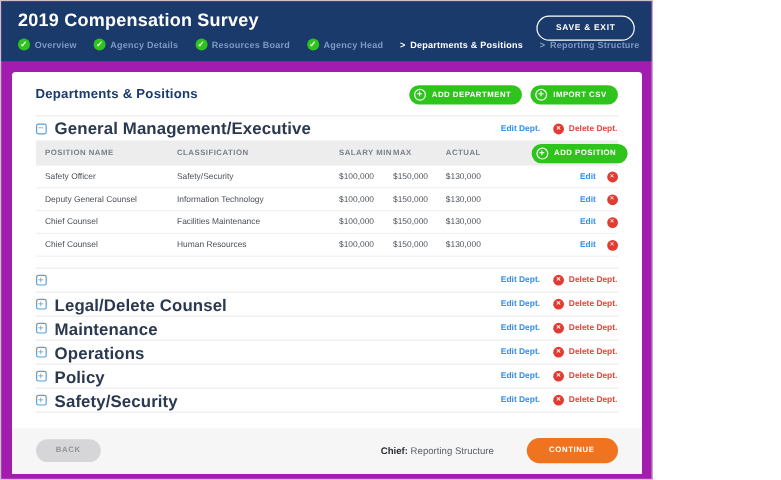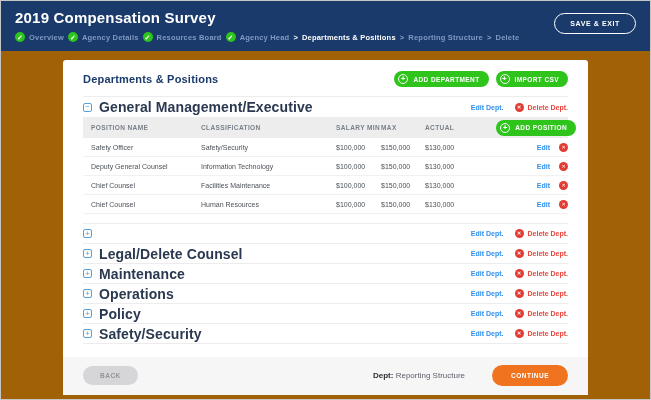--- a/index.html
+++ b/index.html
@@ -1,24 +1,24 @@
 <!DOCTYPE html>
 <html><head>
 <meta charset="utf-8">
 <style>
   * { box-sizing: border-box; margin: 0; padding: 0; }
   html,body { background:#ffffff; }
   body { font-family: "Liberation Sans", sans-serif; -webkit-font-smoothing: antialiased; }
 
-  .screen { width:651px; height:400px; border:1px solid #c6c6c6; background:#a16207; overflow:hidden; }
+  .screen { width:544px; height:400px; border:1px solid #c6c6c6; background:#a21caf; overflow:hidden; }
 
   
   .topbar { background:#1A3A6B; padding:8px 14px 9px; position:relative; }
   .app-title { color:#fff; font-size:15px; font-weight:bold; letter-spacing:.2px; }
-  .nav { display:flex; align-items:flex-end; gap:4px; margin-top:6px; }
+  .nav { display:flex; align-items:flex-end; gap:14px; margin-top:6px; }
   .nav-item { display:flex; align-items:center; gap:4px; color:#7E99C2; font-size:7.5px; font-weight:bold; letter-spacing:.2px; cursor:pointer; white-space:nowrap; }
   .nav-item .nav-chev { font-size:7.5px; font-weight:bold; color:#8CA3C6; }
   .nav-item.current { color:#fff; }
   .nav-item.current .nav-chev { color:#fff; }
   .check-icon { width:10px; height:10px; border-radius:50%; background:#2FC41C; color:#fff; font-size:7px; line-height:1; display:flex; align-items:center; justify-content:center; flex:none; }
   .save-exit { position:absolute; right:14px; top:12px; background:transparent; border:1.5px solid #fff; color:#fff; border-radius:13px; font-size:7px; font-weight:bold; letter-spacing:.6px; padding:6px 15px; font-family:inherit; cursor:pointer; }
 
   
   .card { width:525px; margin:9px auto 0; background:#fff; border-radius:3px; padding:0 20px; }
   .card-head { display:flex; align-items:center; justify-content:space-between; padding:11px 0 9px; }
@@ -246,21 +246,21 @@
             <span>Delete Dept.</span>
           </span>
         </span>
       </div>
     </div>
 
     <div class="card-footer">
       <button class="btn-back">BACK</button>
       <div class="footer-right">
         <span class="next-text">
-          <span class="next-bold">Dept:</span>
+          <span class="next-bold">Chief:</span>
           <span>Reporting Structure</span>
         </span>
         <button class="btn-continue">CONTINUE</button>
       </div>
     </div>
 
   </div>
 </div>
 
 </body></html>

